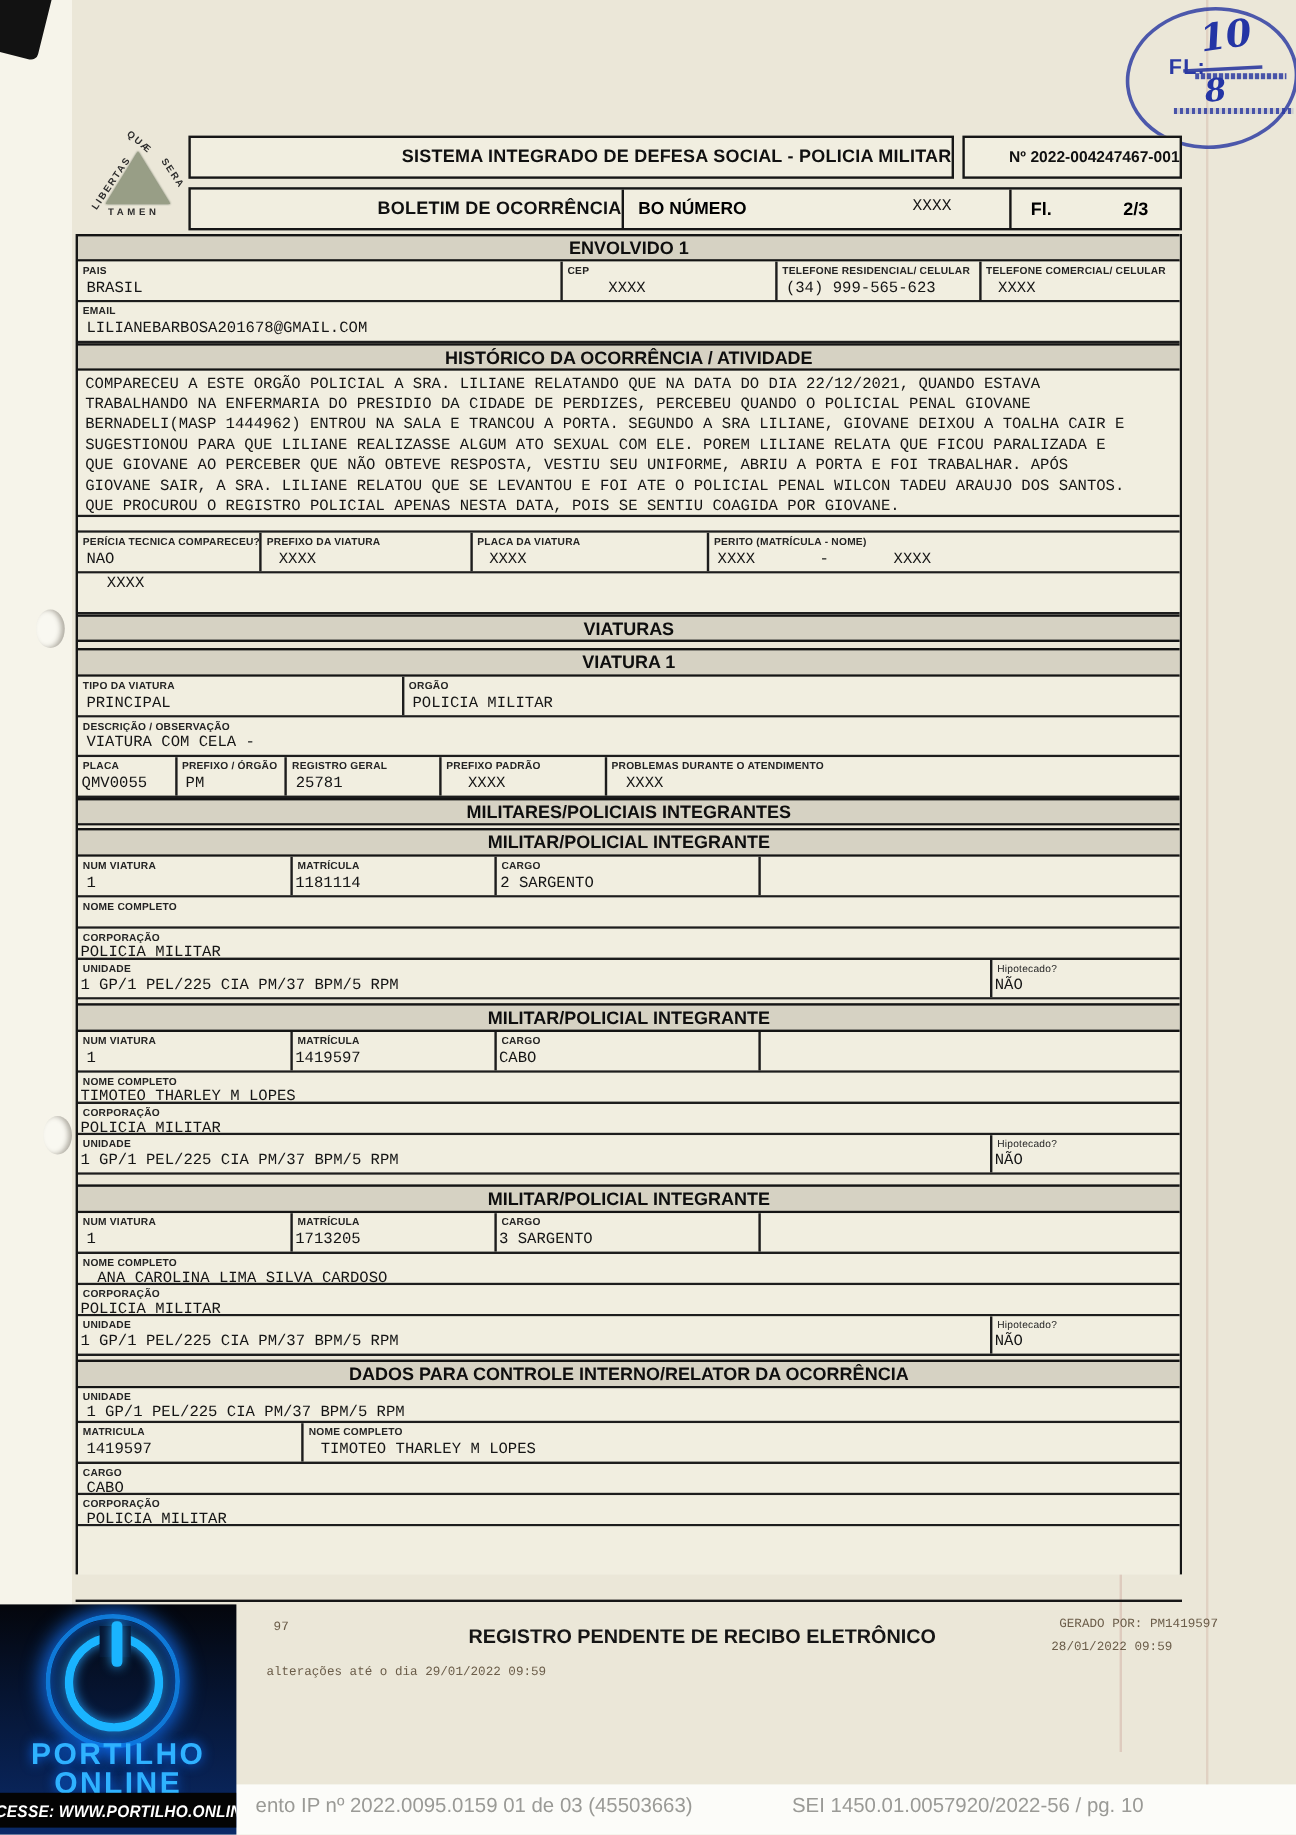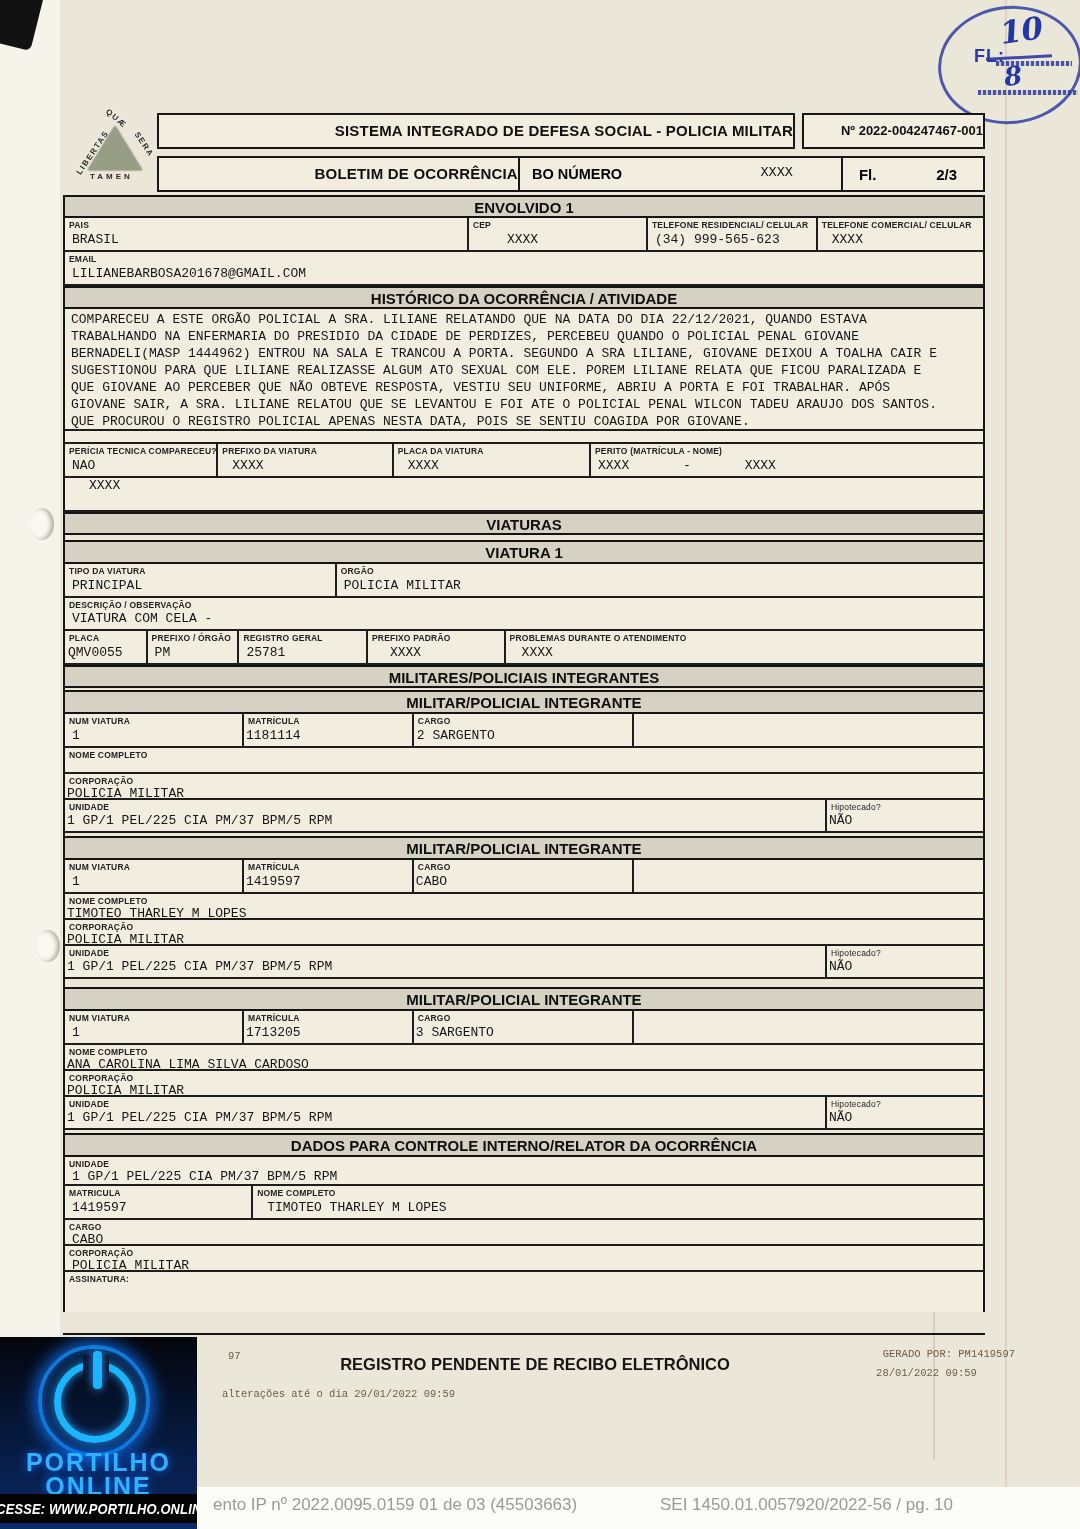--- a/index.html
+++ b/index.html
@@ -309,21 +309,21 @@
     </div>
     <div class="cell" style="width:24%">
       <div class="lbl">CARGO</div>
       <div class="val" style="padding-left:2px">3 SARGENTO</div>
     </div>
     <div class="cell noborder" style="width:38%"></div>
   </div>
   <div class="frow h26">
       <div class="cell" style="width:100%">
     <div class="lbl">NOME COMPLETO</div>
-    <div class="val" style="padding-left:2px">ANA CAROLINA LIMA SILVA CARDOSO</div>
+    <div class="val" style="padding-left:16px">ANA CAROLINA LIMA SILVA CARDOSO</div>
   </div>
     </div>
   <div class="frow h26">
       <div class="cell" style="width:100%">
     <div class="lbl">CORPORAÇÃO</div>
     <div class="val" style="padding-left:2px">POLICIA MILITAR</div>
   </div>
     </div>
   <div class="frow h33">
     <div class="cell" style="width:83%">
@@ -361,29 +361,28 @@
   </div>
     </div>
   <div class="frow h26">
       <div class="cell" style="width:100%">
     <div class="lbl">CORPORAÇÃO</div>
     <div class="val">POLICIA MILITAR</div>
   </div>
     </div>
   <div class="frow h40" style="border-bottom:none">
       <div class="cell" style="width:100%">
-    <div class="lbl">ASSINATURA:</div>
     <div class="val"></div>
   </div>
     </div>
 </div>
 <div class="abs" style="left:63px;top:1333px;width:922px;height:2px;background:#161616"></div>
 
 <div class="abs mono-sm" style="left:228px;top:1350px">97</div>
-<div class="abs" style="left:290px;top:1355px;width:490px;text-align:center;font:700 16.5px 'Liberation Sans',sans-serif;color:#151515">REGISTRO PENDENTE DE RECIBO ELETRÔNICO</div>
+<div class="abs" style="left:290px;top:1355px;width:490px;text-align:right;font:700 16.5px 'Liberation Sans',sans-serif;color:#151515">REGISTRO PENDENTE DE RECIBO ELETRÔNICO</div>
 <div class="abs mono-sm" style="left:845px;top:1348px;width:170px;text-align:right">GERADO POR: PM1419597</div>
 <div class="abs mono-sm" style="left:845px;top:1367px;width:163px;text-align:center">28/01/2022 09:59</div>
 <div class="abs mono-sm" style="left:222px;top:1388px">alterações até o dia 29/01/2022 09:59</div>
 
 <div class="abs graytext" style="left:213px;top:1495px">ento IP nº 2022.0095.0159 01 de 03 (45503663)</div>
 <div class="abs graytext" style="left:660px;top:1495px">SEI 1450.01.0057920/2022-56 / pg. 10</div>
 
 <div class="abs bottom-strip" style="z-index:-1"></div>
 
 <div class="abs wm">

